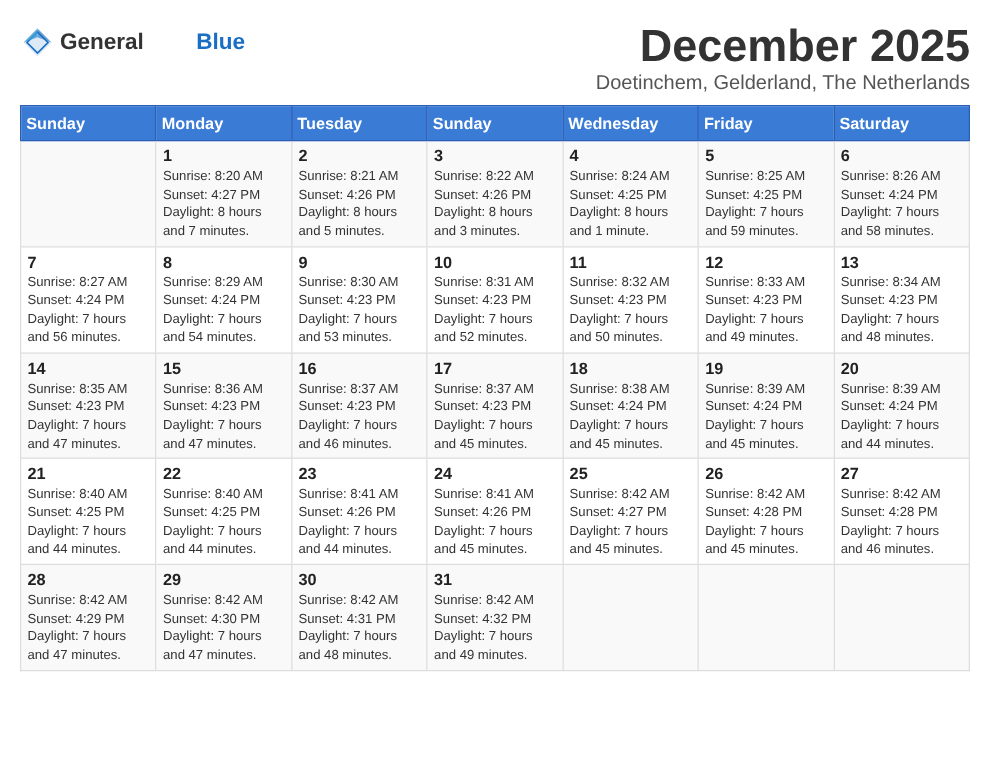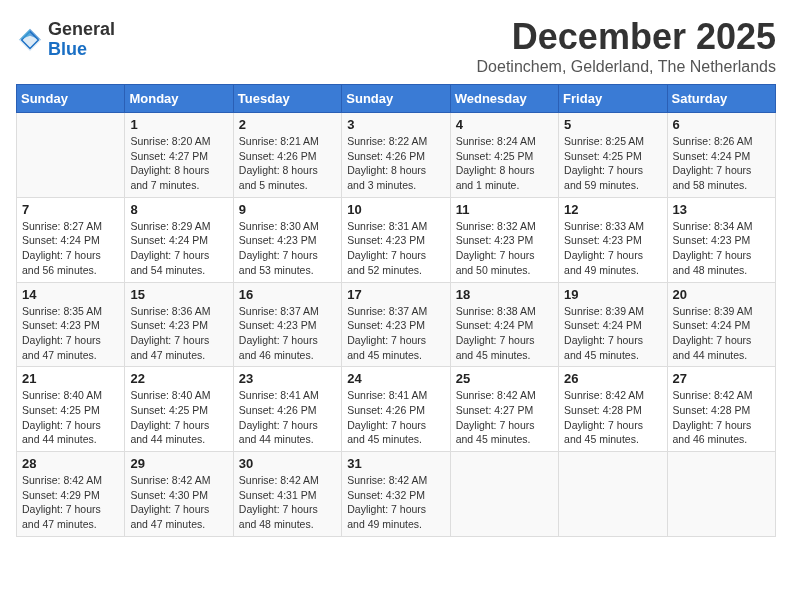--- a/index.html
+++ b/index.html
@@ -16,22 +16,23 @@
       justify-content: space-between;
       margin-bottom: 8px;
     }
     .logo {
       display: flex;
       align-items: center;
       margin-top: 4px;
     }
     .logo-text {
       display: flex;
-      flex-direction: column;
+      flex-direction: row;
       line-height: 1.1;
+      gap: 42px;
     }
     .logo-general {
       font-size: 18px;
       font-weight: bold;
       color: #333;
     }
     .logo-blue {
       font-size: 18px;
       font-weight: bold;
       color: #1a6fc4;

